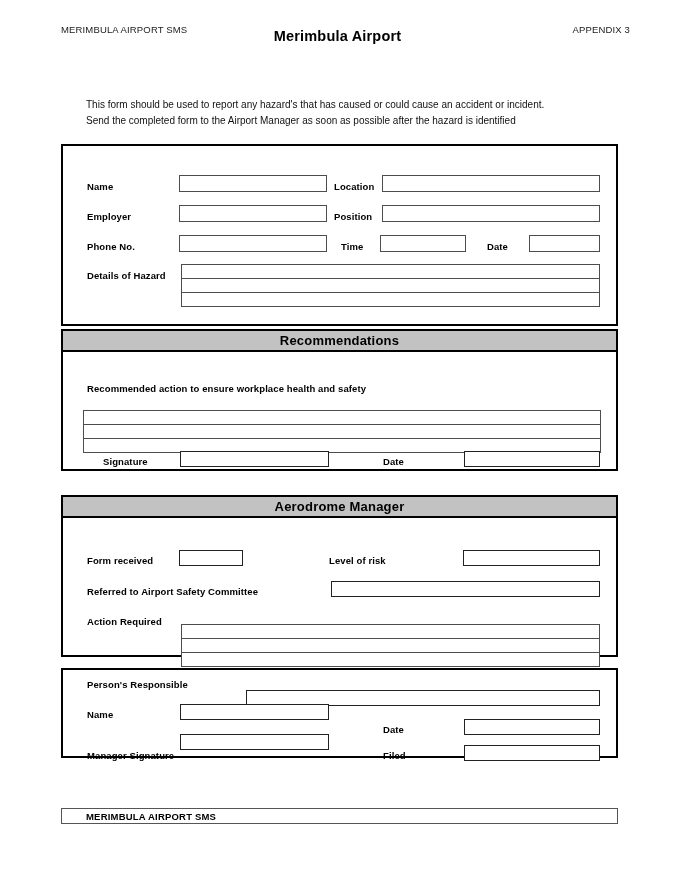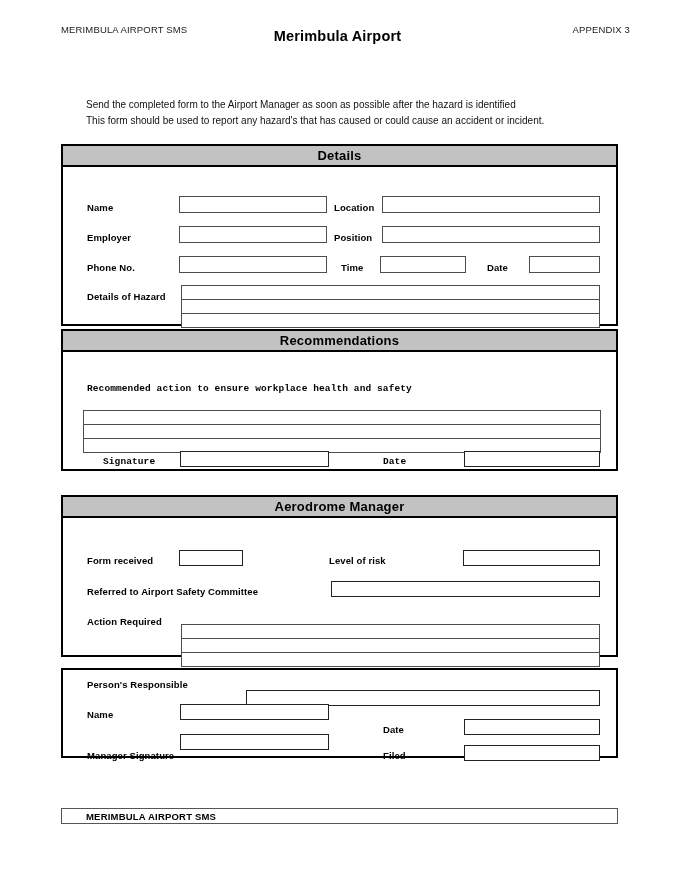--- a/index.html
+++ b/index.html
@@ -133,27 +133,26 @@
 
   <div class="hdr-left">MERIMBULA AIRPORT SMS</div>
 
   <div class="hdr-right">APPENDIX 3</div>
 
   <div class="title-block">
     <div class="title-line">Merimbula Airport</div>
   </div>
 
   <div class="intro">
+    <div>This form should be used to report any hazard's that has caused or could cause an accident or incident.</div>
     <div>Send the completed form to the Airport Manager as soon as possible after the hazard is identified</div>
-    <div>This form should be used to report any hazard's that has caused or could cause an accident or incident.</div>
   </div>
 
   <div class="panel" style="top:144px; height:182px;">
 
-    <div class="sect-head">Details</div>
 
     <div class="sect-body" style="height:159px;">
 
       <div class="lbl" style="left:24px; top:35px;">Name</div>
       <div class="box" style="left:116px; top:29px; width:148px; height:17px;"></div>
 
       <div class="lbl" style="left:271px; top:35px;">Location</div>
       <div class="box" style="left:319px; top:29px; width:218px; height:17px;"></div>
 
       <div class="lbl" style="left:24px; top:65px;">Employer</div>
@@ -175,21 +174,21 @@
       <div class="box" style="left:118px; top:118px; width:419px; height:15px;"></div>
       <div class="box" style="left:118px; top:132px; width:419px; height:15px;"></div>
       <div class="box" style="left:118px; top:146px; width:419px; height:15px;"></div>
     </div>
   </div>
 
   <div class="panel" style="top:329px; height:142px;">
 
     <div class="sect-head">Recommendations</div>
 
-    <div class="sect-body" style="height:134px;font-family:Liberation Mono, monospace;">
+    <div class="sect-body" style="height:134px;">
 
       <div class="lbl" style="left:24px; top:31px;">Recommended action to ensure workplace health and safety</div>
 
       <div class="box" style="left:20px; top:58px; width:518px; height:15px;"></div>
       <div class="box" style="left:20px; top:72px; width:518px; height:15px;"></div>
       <div class="box" style="left:20px; top:86px; width:518px; height:15px;"></div>
 
       <div class="lbl" style="left:40px; top:104px;">Signature</div>
       <div class="box-dark" style="left:117px; top:99px; width:149px; height:16px;"></div>
 

